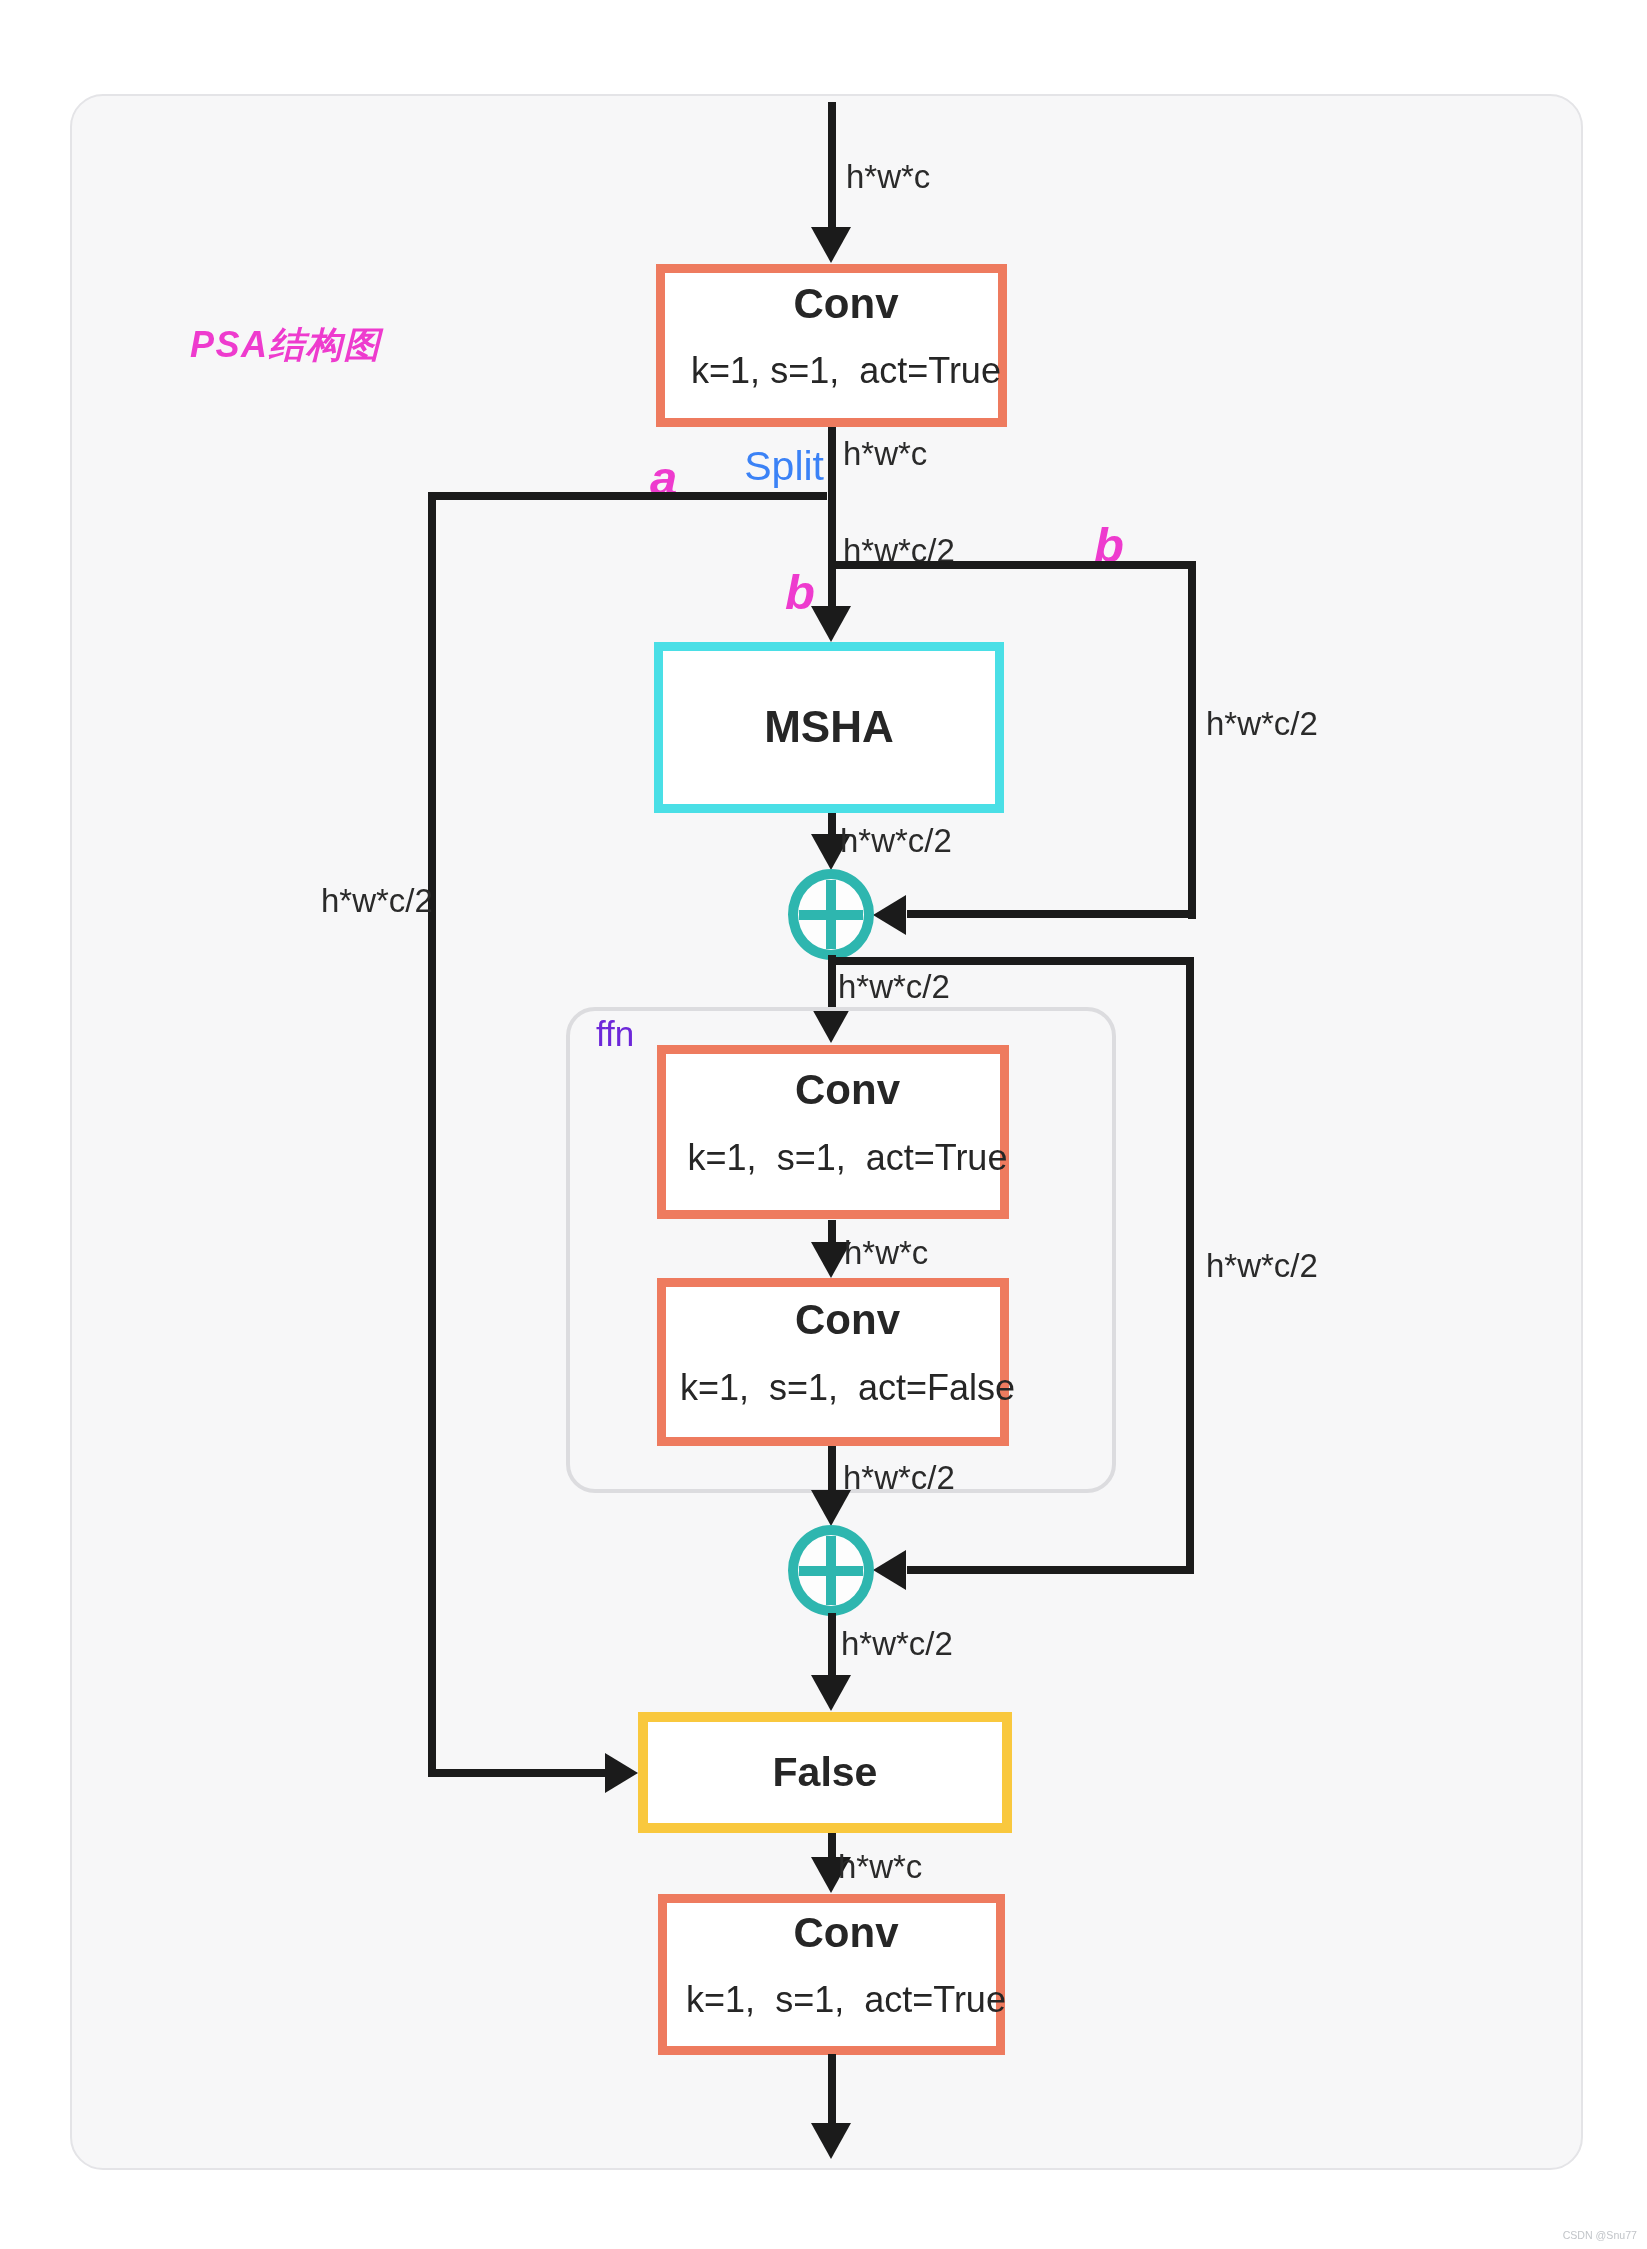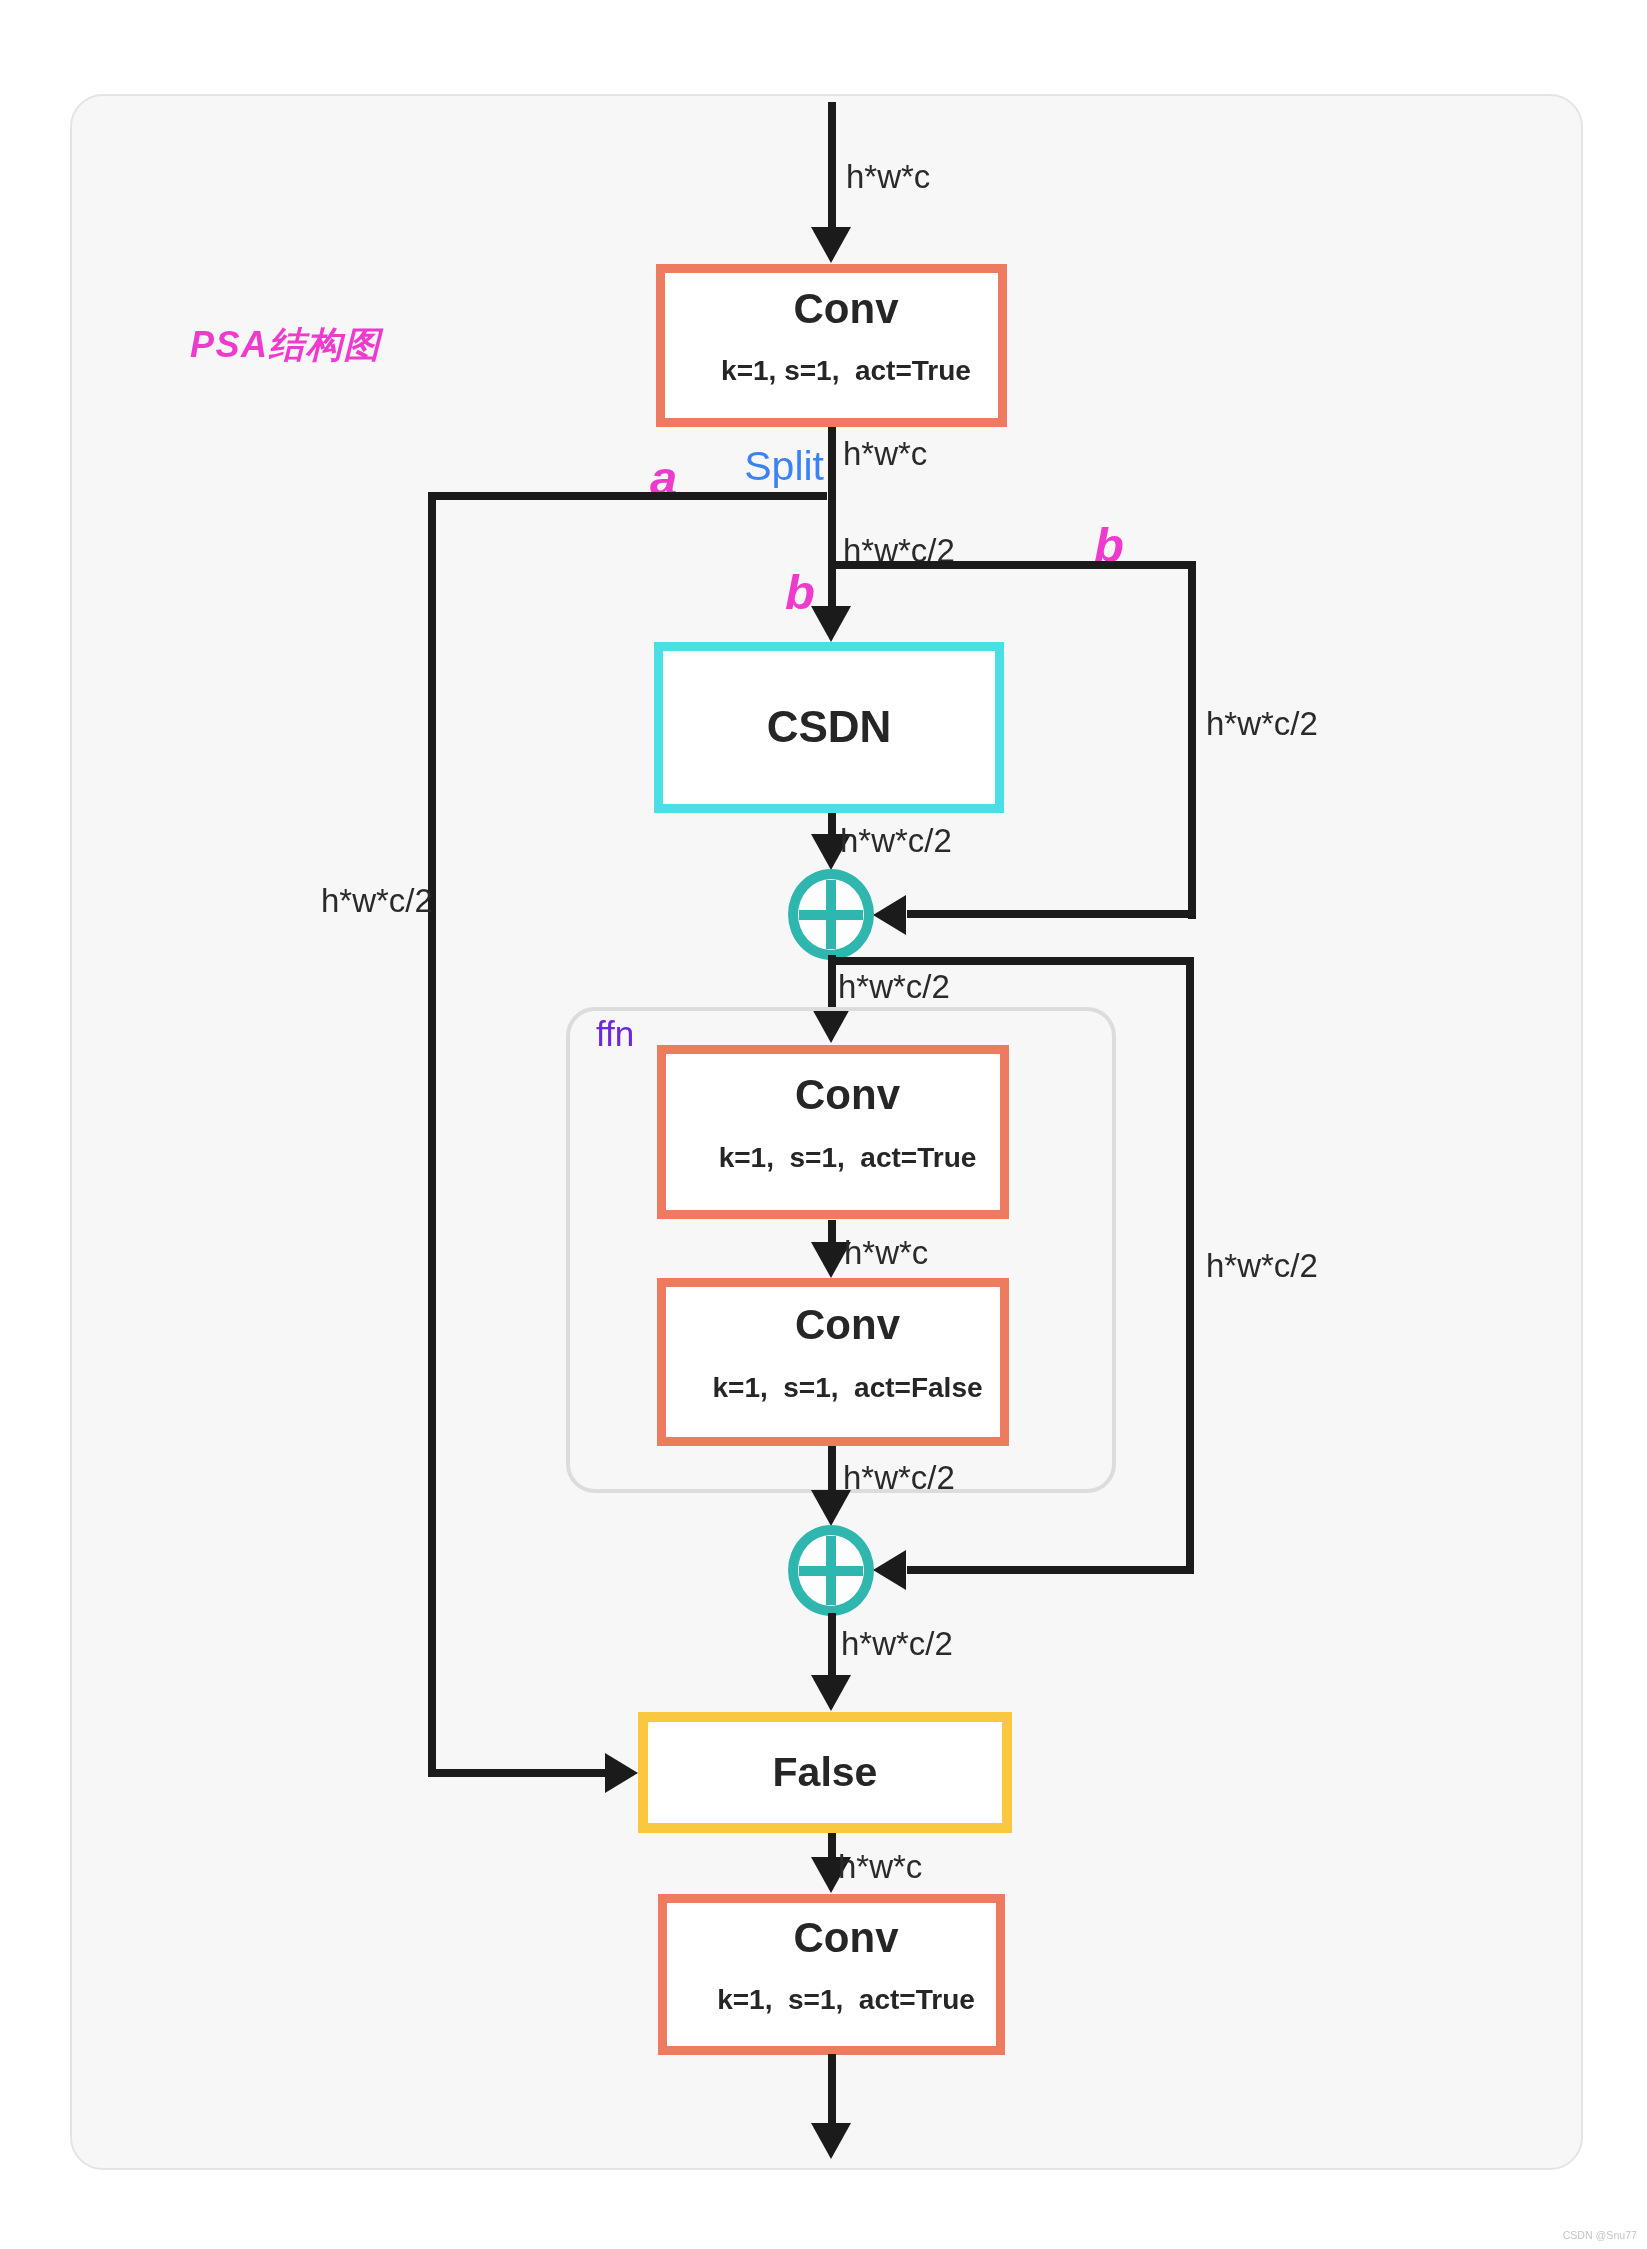--- a/index.html
+++ b/index.html
@@ -15,21 +15,21 @@
   }
   .title{
     position:absolute;left:190px;top:321px;font-size:36px;font-weight:700;
     font-style:italic;color:var(--magenta);letter-spacing:1.5px;white-space:nowrap;
   }
   .node{
     position:absolute;background:#ffffff;box-sizing:border-box;
     display:flex;flex-direction:column;align-items:center;justify-content:center;
   }
   .node .t{font-size:42px;font-weight:700;color:var(--text);line-height:1.1;transform:translateY(-9px);}
-  .node .p{font-size:28px;font-weight:700;color:var(--text);margin-top:23px;white-space:pre;transform:translateY(-9px);}
+  .node .p{font-size:36px;font-weight:400;color:var(--text);margin-top:23px;white-space:pre;transform:translateY(-9px);}
   .conv{border:9px solid var(--orange);padding-left:29px;}
   .msha{border:9px solid var(--cyan);}
   .concat{border:10px solid var(--yellow);}
   .ffnbox{
     position:absolute;left:566px;top:1007px;width:550px;height:486px;
     border:4.5px solid #dcdcdf;border-radius:29px;box-sizing:border-box;background:transparent;
   }
   .ffnlabel{position:absolute;left:596px;top:1014px;font-size:35px;color:#6d28d9;}
   .vline{position:absolute;width:8.3px;background:var(--line);}
   .hline{position:absolute;height:8.3px;background:var(--line);}
@@ -80,21 +80,21 @@
 
   <div class="blabel" style="left:785px;top:564px;">b</div>
   <div class="blabel" style="left:1094px;top:517px;">b</div>
   <div class="hline" style="left:828px;top:561px;width:368px;"></div>
   <div class="vline" style="left:1188px;top:561px;height:358px;"></div>
   <div class="hline" style="left:907px;top:910px;width:286px;"></div>
   <div class="ah-left" style="left:873px;top:895px;"></div>
   <div class="dim" style="left:1206px;top:705px;">h*w*c/2</div>
 
   <div class="node msha" style="left:654px;top:642px;width:350px;height:171px;">
-    <div class="t" style="transform:none;font-size:44px;">CSDN</div>
+    <div class="t" style="transform:none;font-size:44px;">MSHA</div>
   </div>
 
   <div class="vline" style="left:828px;top:813px;height:25px;"></div>
   <div class="ah-down" style="left:811px;top:834px;"></div>
   <div class="dim" style="left:840px;top:822px;">h*w*c/2</div>
 
   <div class="addnode" style="left:788px;top:869px;">
     <div class="cv"></div>
     <div class="ch"></div>
   </div>

